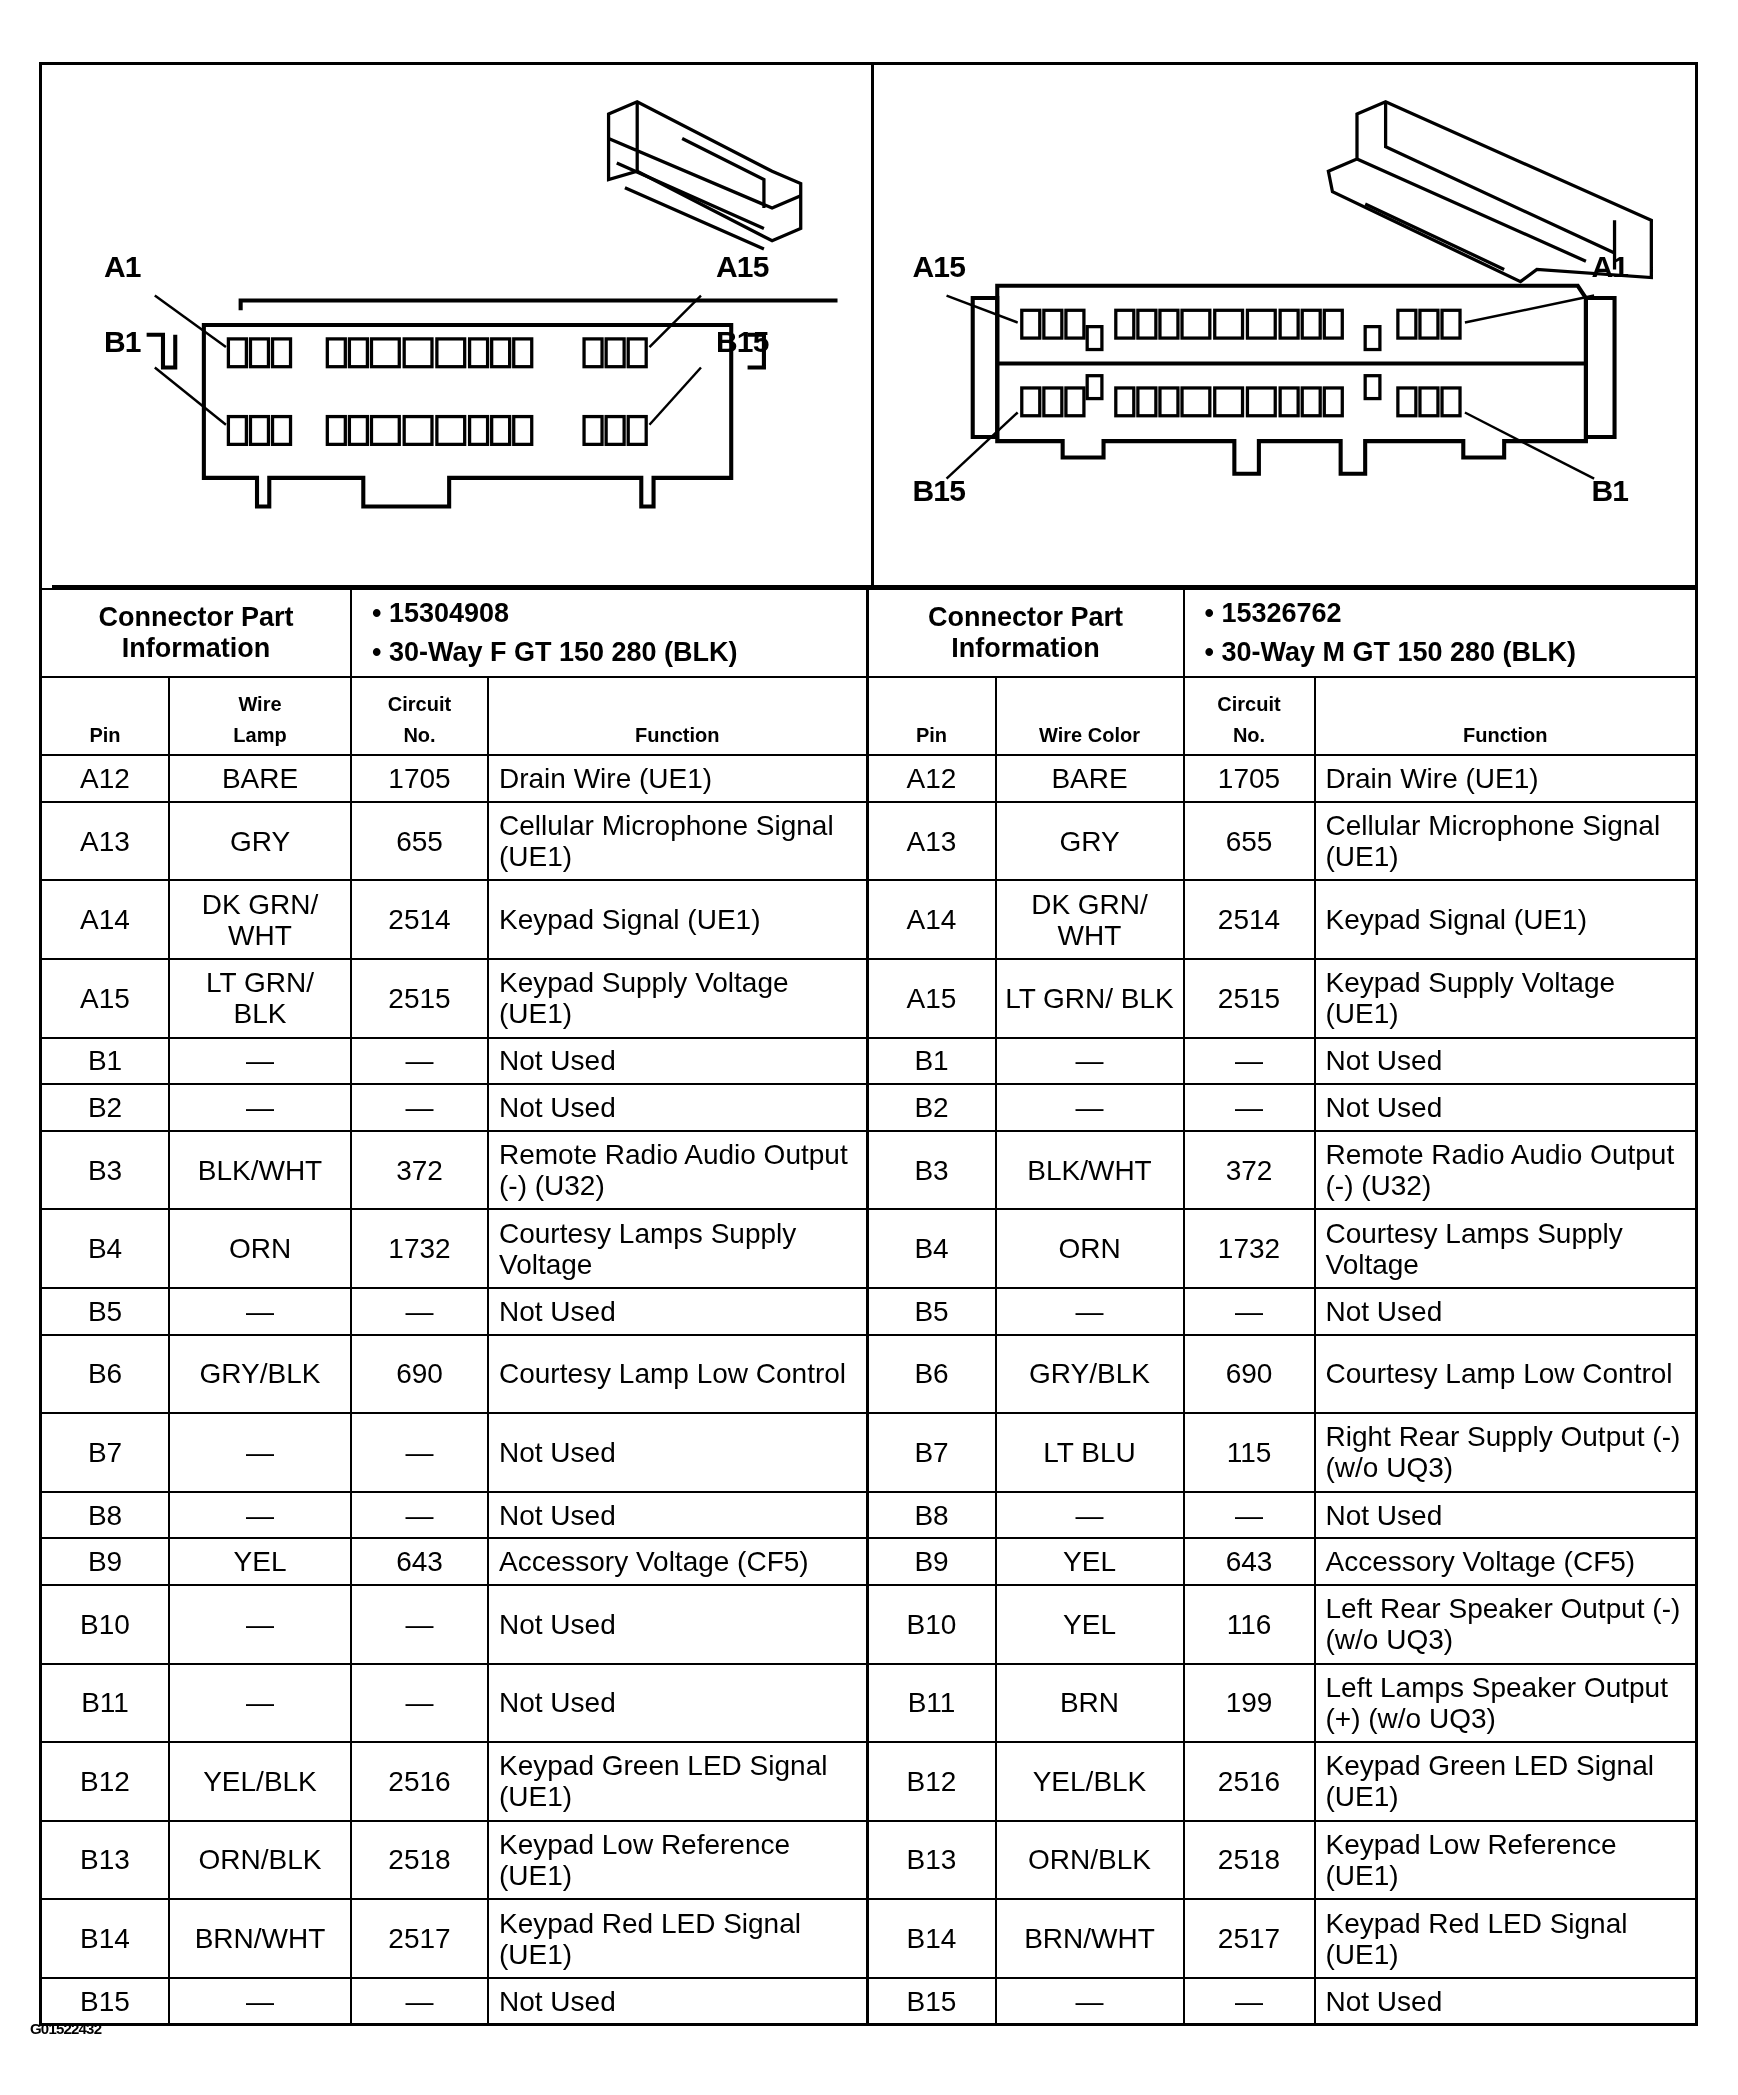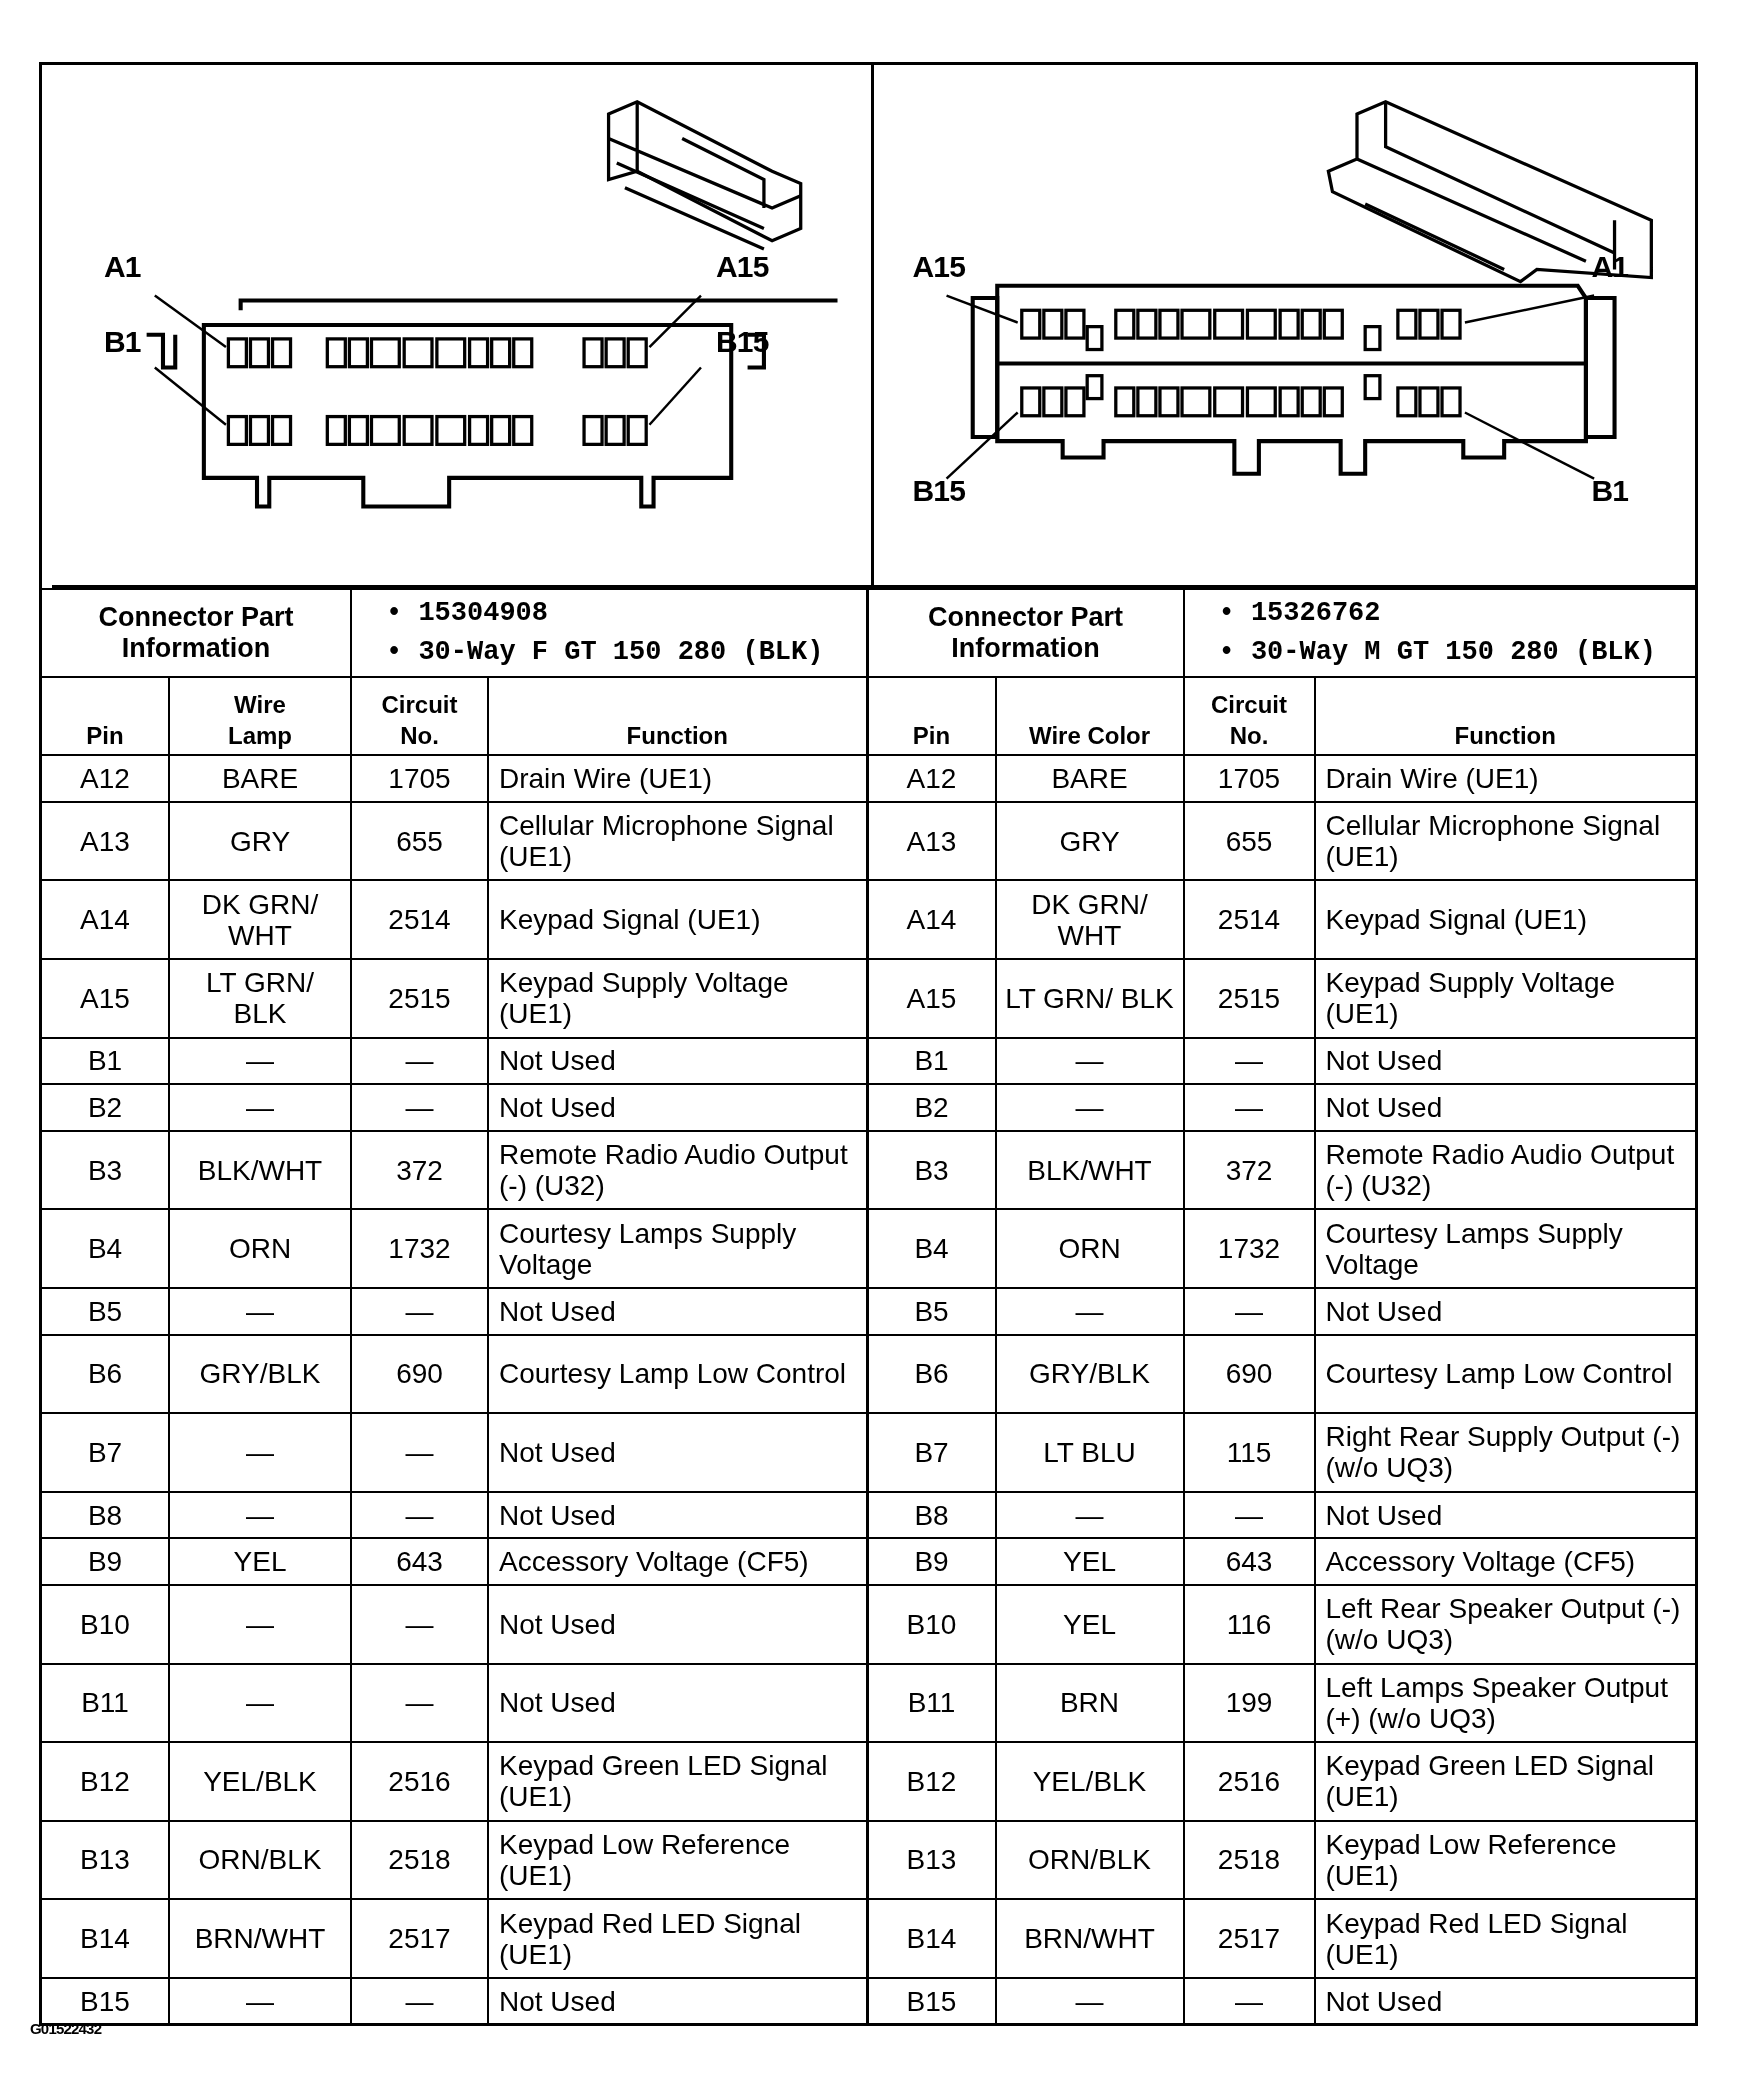--- a/index.html
+++ b/index.html
@@ -24,23 +24,23 @@
   table { border-collapse: collapse; width: 100%; table-layout: fixed; }
   td, th {
     border: 2.5px solid #000; font-size: 28px; line-height: 31px; padding: 3.3px 8.2px;
     vertical-align: middle; font-weight: normal;
   }
   tr > :first-child { border-left: none; }
   tr > :last-child { border-right: none; }
   tr:last-child td { border-bottom: none; }
   .info-row td { height: 79px; font-weight: bold; font-size: 27px; }
   .info-label { text-align: center; }
-  .info-values { padding-left: 34px; font-family: Liberation Mono, monospace; }
+  .info-values { padding-left: 20px; }
   .info-values div { line-height: 39px; }
-  .hdr th { font-weight: bold; height: 70px; vertical-align: bottom; font-size: 24px; text-align: center; }
+  .hdr th { font-weight: bold; height: 70px; vertical-align: bottom; font-size: 20px; text-align: center; }
   .c { text-align: center; }
   .fn { text-align: left; padding-left: 10px; }
   .r1 td { height: 38px; }
   .r2 td { height: 70px; }
   .figure-code {
     position: absolute; left: 30px; top: 2020px; font-size: 15px; letter-spacing: -0.8px; font-weight: bold;
   }
 </style>
 </head>
 <body>

